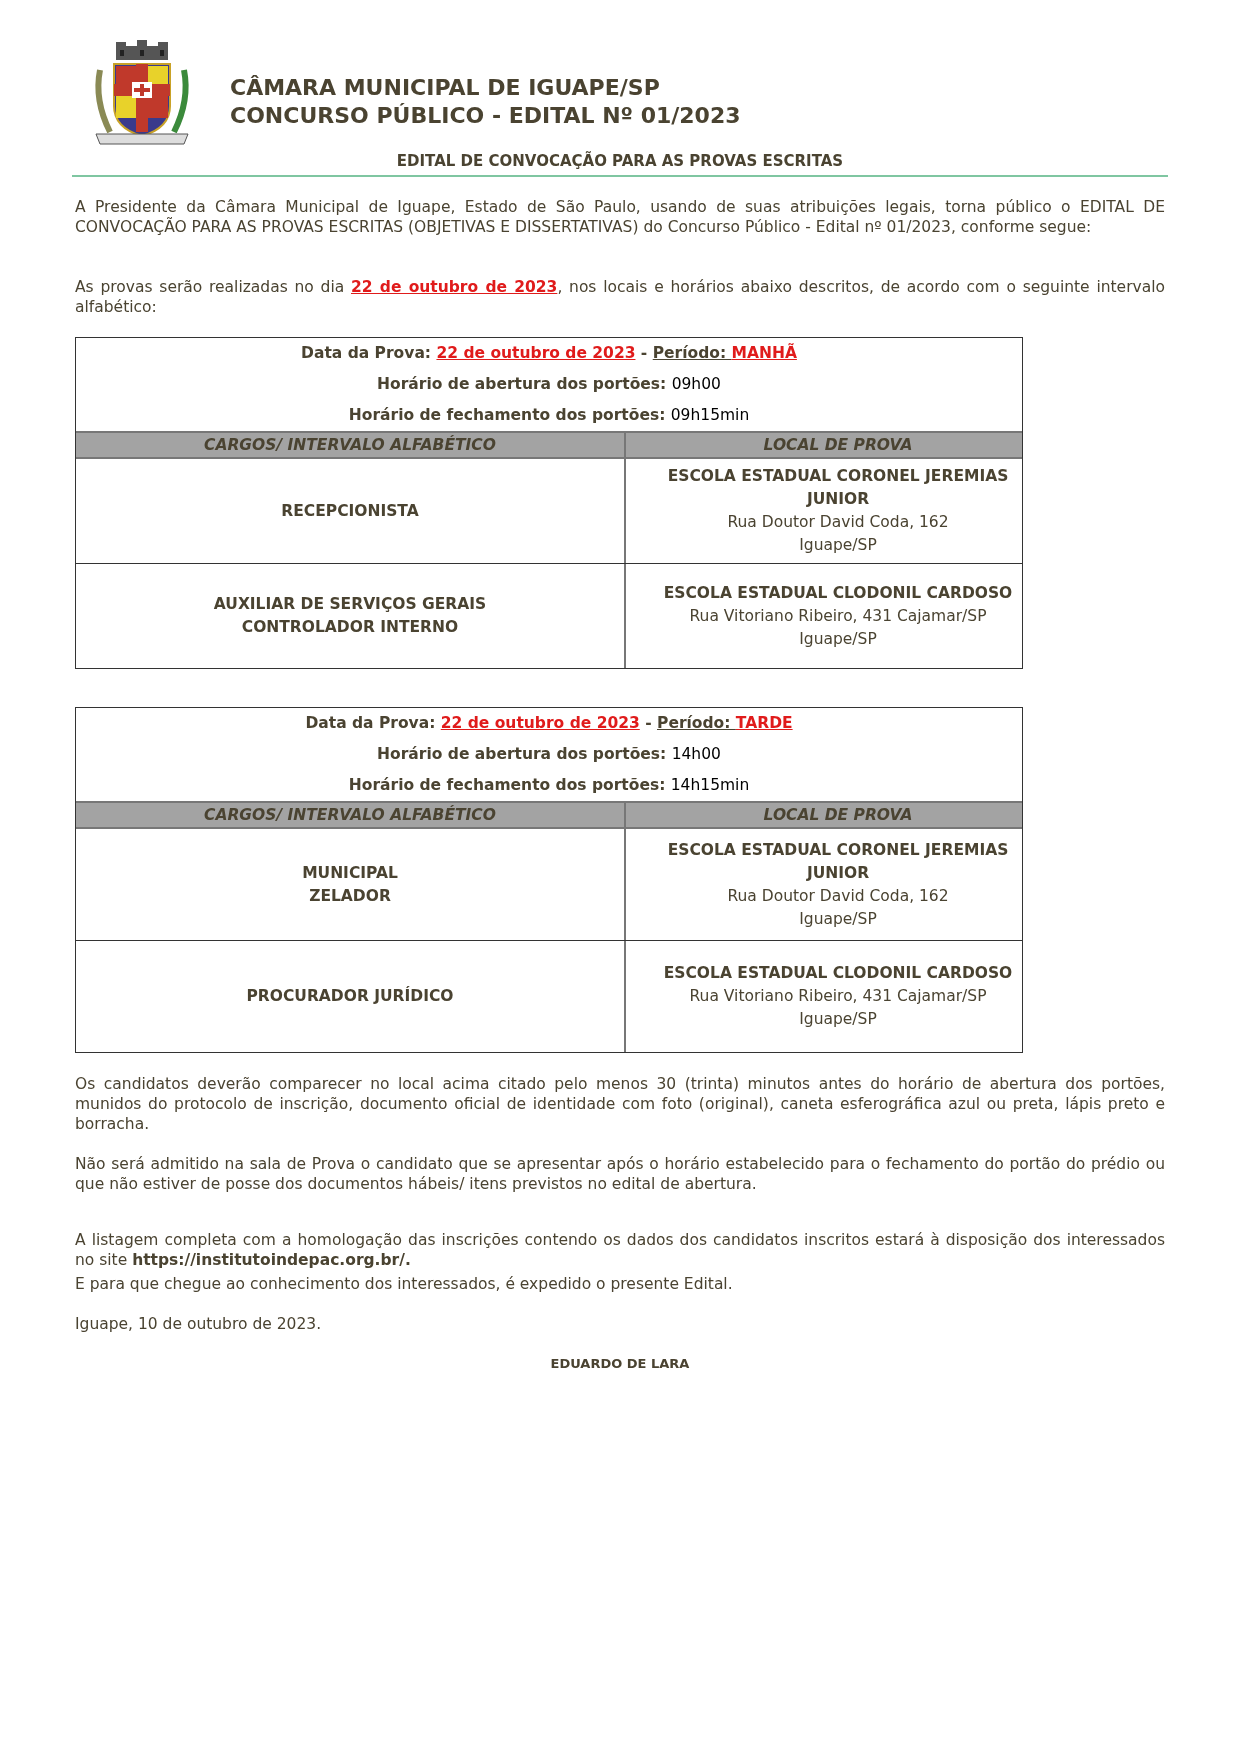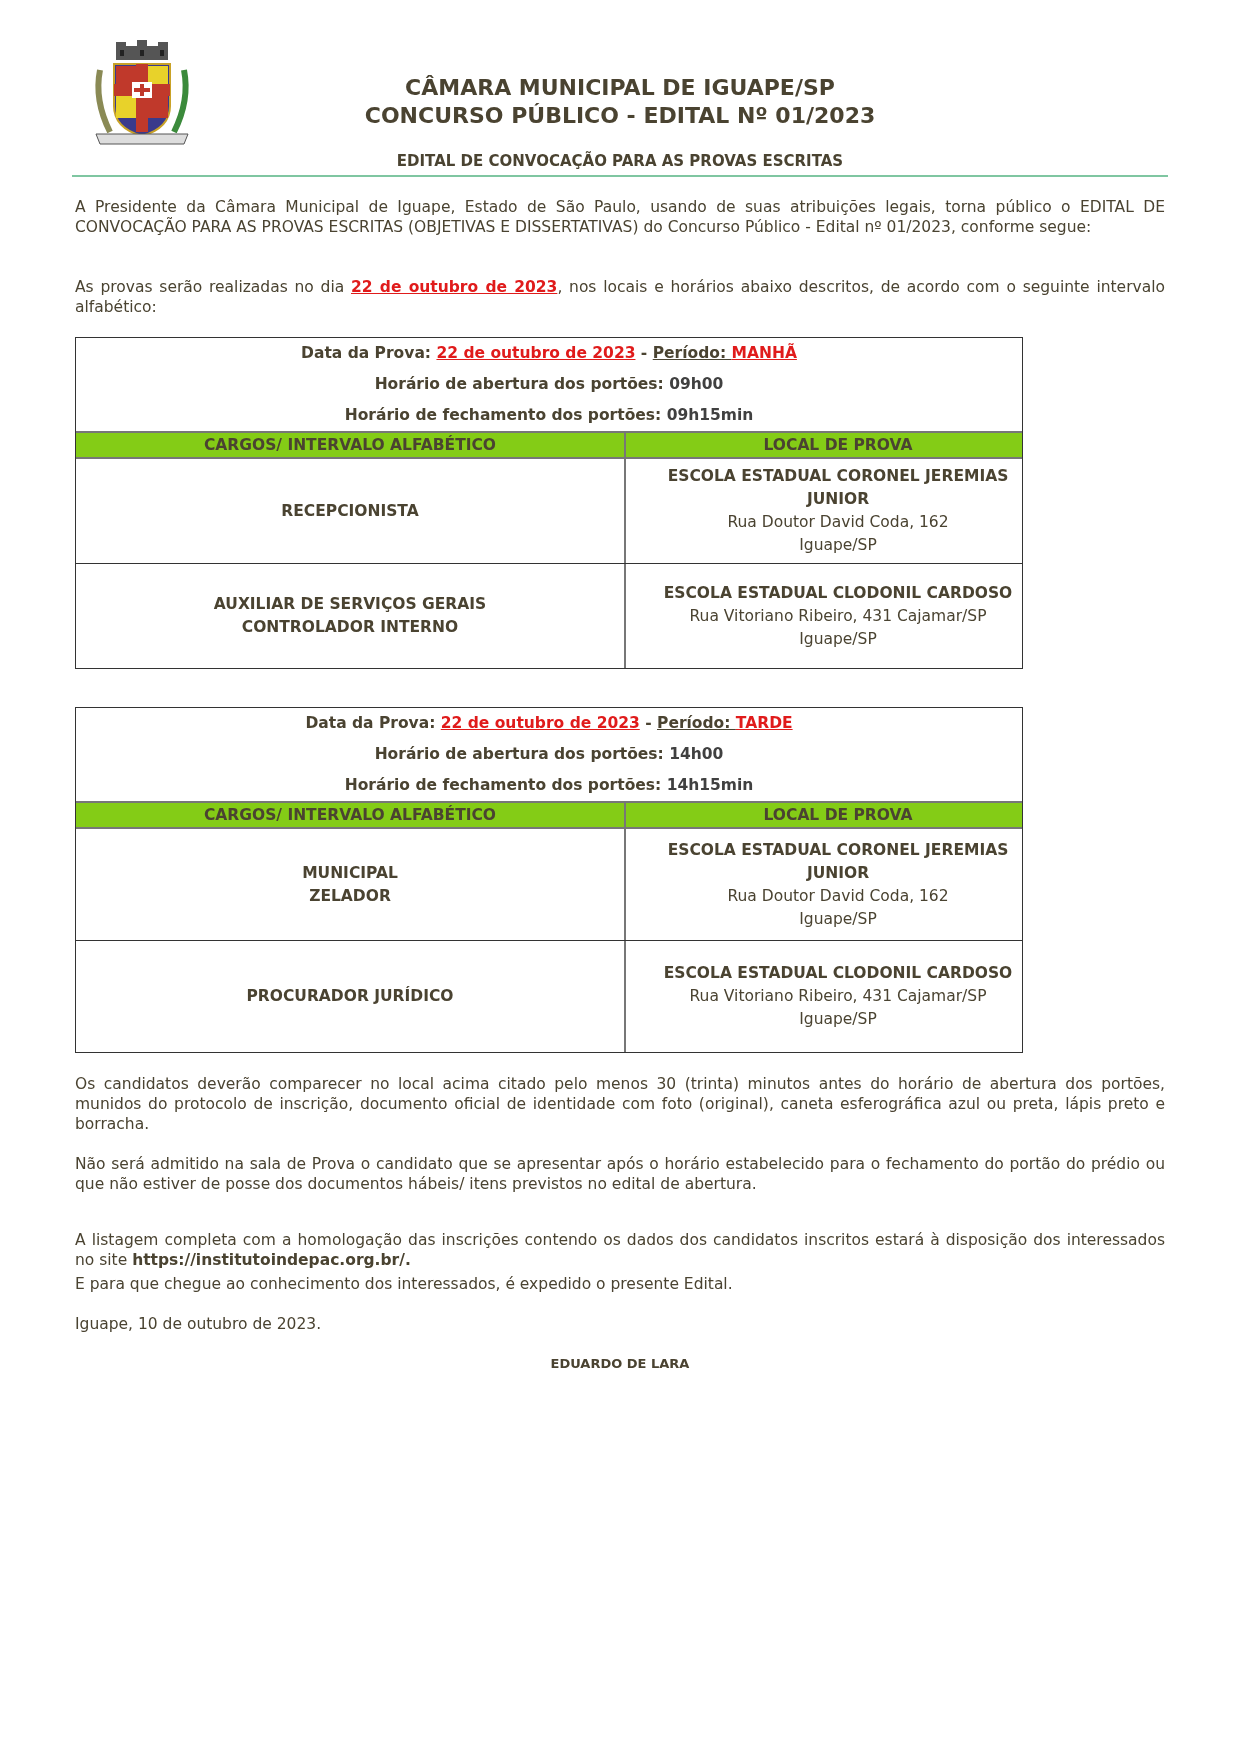--- a/index.html
+++ b/index.html
@@ -1,40 +1,40 @@
 <!DOCTYPE html>
 <html><head>
 <meta charset="utf-8">
 <style>
   html, body { margin:0; padding:0; background:#ffffff; }
   body { width:1241px; height:1755px; position:relative; overflow:hidden;
          font-family:"DejaVu Sans", sans-serif; color:#4a4331; }
   .page { position:absolute; left:0; top:0; width:1241px; height:1755px; }
 
   .logo { position:absolute; left:86px; top:40px; width:112px; height:112px; }
-  .hdr-title { position:absolute; left:230px; width:780px; text-align:center;
+  .hdr-title { position:absolute; left:230px; width:780px; text-align:left;
                font-weight:bold; font-size:22px; color:#4a4331; line-height:28px; }
   .hdr-title.l1 { top:74px; }
   .hdr-title.l2 { top:102px; }
   .subtitle { position:absolute; left:230px; width:780px; top:152px; text-align:center;
               font-weight:bold; font-size:15px; color:#4a4331; }
   .rule { position:absolute; left:72px; top:175px; width:1096px; height:2px; background:#7fc6a1; }
 
   .para { position:absolute; left:75px; width:1090px; font-size:15.5px; line-height:20px;
           text-align:justify; color:#4a4331; }
   .red { color:#e01b1b; font-weight:bold; text-decoration:underline; }
-  .redplain { color:#404040; font-weight:bold; }
+  .redplain { color:#000000; font-weight:normal; }
   .bold { font-weight:bold; }
 
   .tbl { position:absolute; left:75px; width:948px; border:1px solid #333; box-sizing:border-box; }
   .tbl .info { text-align:center; font-weight:bold; font-size:15.5px; color:#4a4331; }
   .tbl .info div { height:31px; line-height:31px; }
   .u { text-decoration:underline; }
-  .tbl .head { display:flex; background:#84cc16; border-top:2px solid #777; border-bottom:2px solid #777;
-               height:24px; }
+  .tbl .head { display:flex; background:#a3a3a3; border-top:2px solid #777; border-bottom:2px solid #777;
+               height:24px;font-style:italic; }
   .tbl .head div { text-align:center; font-weight:bold; font-size:15.5px; line-height:24px; }
   .c1 { width:550px; border-right:2px solid #777; box-sizing:border-box; }
   .c2 { flex:1;margin-left:28px; }
   .tbl .row { display:flex; height:104px; }
   .tbl .row + .row { border-top:1.5px solid #333; }
   .tbl .row .c1, .tbl .row .c2 { display:flex; flex-direction:column; justify-content:center; align-items:center;
                                  text-align:center; font-size:15.5px; line-height:23px; }
   .tbl .row .c1 { font-weight:bold; }
   .school { font-weight:bold; }
   .sig { position:absolute; left:230px; width:780px; text-align:center; font-weight:bold; font-size:13px; line-height:20px; }

